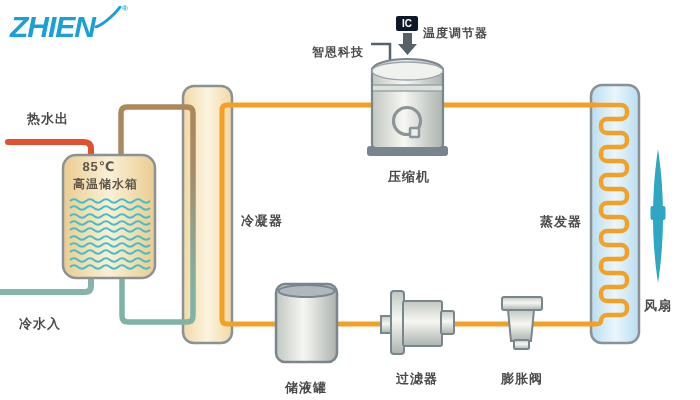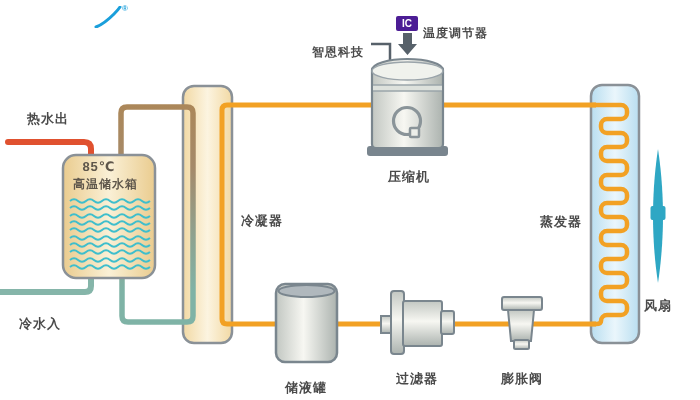--- a/index.html
+++ b/index.html
@@ -7,21 +7,21 @@
          font-family:"Liberation Sans","DejaVu Sans",sans-serif;}
   #diagram-svg{position:absolute;left:0;top:0;}
   .lbl{position:absolute;font-size:13px;font-weight:bold;color:#4A4A4A;
        letter-spacing:1px;white-space:nowrap;margin-top:7px;}
   .lbl.small{font-size:12px;}
   #tank-temp{position:absolute;left:63px;top:159px;width:72px;text-align:center;
        font-size:13px;font-weight:bold;color:#5E564B;letter-spacing:1px;}
   #tank-name{position:absolute;left:63px;top:176px;width:85px;text-align:center;
        font-size:12px;font-weight:bold;color:#5E564B;letter-spacing:1px;}
   #ic-badge{position:absolute;left:396px;top:16px;width:22px;height:15px;
-       background:#4c1d95;color:#fff;font-size:10px;font-weight:bold;
+       background:#0f172a;color:#fff;font-size:10px;font-weight:bold;
        text-align:center;line-height:15px;border-radius:2px;}
   #logo{position:absolute;left:10px;top:12px;display:flex;align-items:flex-end;}
   #logo-brand{font-size:30px;font-style:italic;font-weight:900;color:#1A9FDB;
        letter-spacing:-1px;line-height:30px;}
   #logo-swoosh{position:absolute;left:84px;top:-6px;}
   #logo-reg{position:absolute;left:112px;top:-8px;font-size:8px;color:#1A9FDB;font-weight:bold;}
   #logo-company{font-size:19px;font-weight:bold;color:#4A6CA4;margin-left:10px;
        letter-spacing:2px;line-height:24px;}
 </style>
 </head>
@@ -138,20 +138,21 @@
     </g>
 
     <g>
       <rect x="650.5" y="206" width="15" height="14" rx="2" fill="#2EA7C4"></rect>
       <path d="M658,149 C662,175 663,200 663,216 C663,232 662,257 658,283
                C654,257 653,232 653,216 C653,200 654,175 658,149 Z" fill="#2EA7C4"></path>
     </g>
   </svg>
 
   <div id="logo">
+    <span id="logo-brand">ZHIEN</span>
     <svg id="logo-swoosh" width="34" height="22">
       <path d="M2,21 Q10,18 20,8 Q24,4 26,1" fill="none" stroke="#1A9FDB" stroke-width="3" stroke-linecap="round"></path>
     </svg>
     <span id="logo-reg">®</span>
   </div>
 
   <div class="lbl" style="left:27px;top:103px">热水出</div>
   <div class="lbl" style="left:19px;top:308px">冷水入</div>
   <div id="tank-temp">85℃</div>
   <div id="tank-name">高温储水箱</div>

